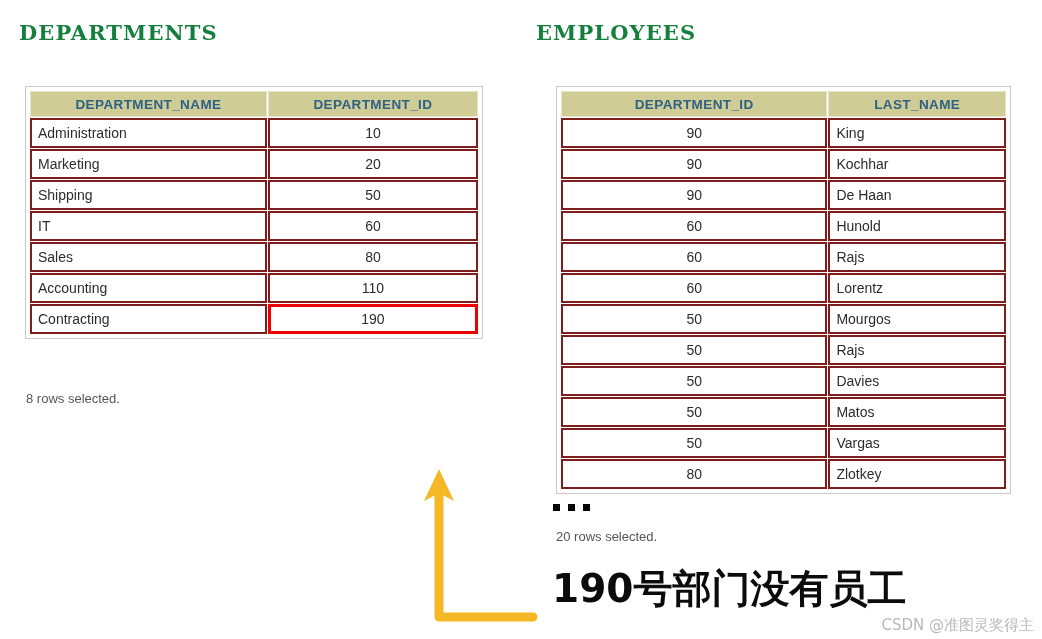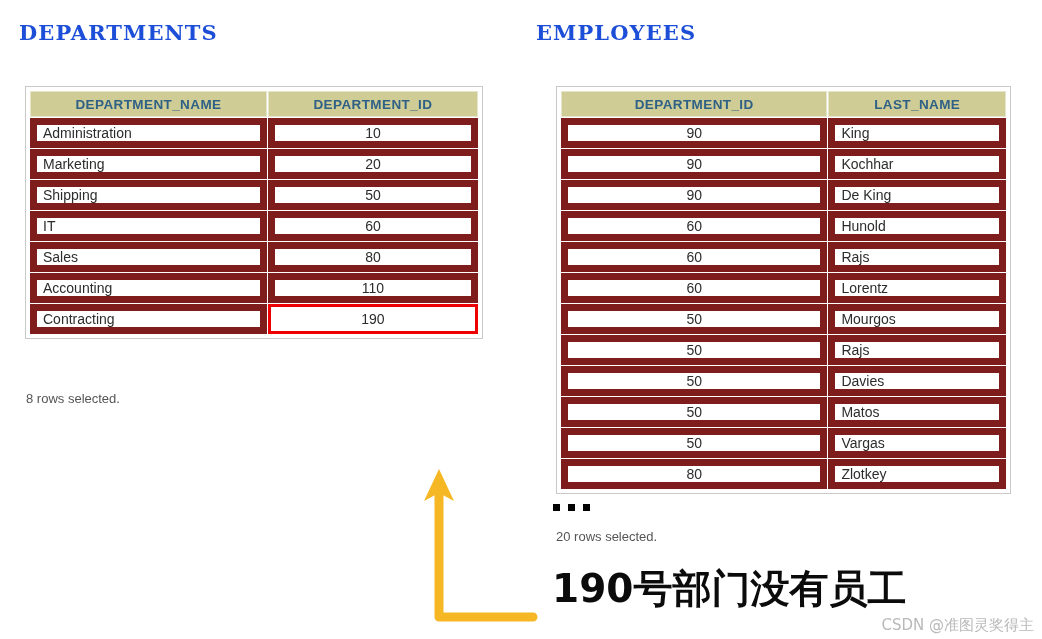--- a/index.html
+++ b/index.html
@@ -16,21 +16,21 @@
     font-family: "Liberation Sans", sans-serif;
   }
 
   
   .section-title {
     position: absolute;
     font-family: "DejaVu Serif", "Liberation Serif", serif;
     font-weight: bold;
     font-size: 21px;
     letter-spacing: 1.1px;
-    color: #1d4ed8;
+    color: #15803d;
     white-space: nowrap;
   }
   #dept-title { left: 19px; top: 20px; }
   #emp-title  { left: 536px; top: 20px; }
 
   
   .grid {
     position: absolute;
     box-sizing: border-box;
     background: #ffffff;
@@ -52,21 +52,21 @@
     letter-spacing: 0.4px;
     text-align: center;
     height: 26px;
     padding: 0 4px;
     border: 1px solid #e6e5cb;
     box-sizing: border-box;
     white-space: nowrap;
   }
   .grid td {
     background: #ffffff;
-    border: 7px solid #7f1d1d;
+    border: 2px solid #7f1d1d;
     box-sizing: border-box;
     height: 30px;
     padding: 0 6px;
     font-family: "Liberation Sans", sans-serif;
     font-size: 14px;
     color: #2c2c2c;
     white-space: nowrap;
     overflow: hidden;
   }
   .grid td.num { text-align: center; }
@@ -219,21 +219,21 @@
           <tr>
             <td class="num">90</td>
             <td class="txt">King</td>
           </tr>
           <tr>
             <td class="num">90</td>
             <td class="txt">Kochhar</td>
           </tr>
           <tr>
             <td class="num">90</td>
-            <td class="txt">De King</td>
+            <td class="txt">De Haan</td>
           </tr>
           <tr>
             <td class="num">60</td>
             <td class="txt">Hunold</td>
           </tr>
           <tr>
             <td class="num">60</td>
             <td class="txt">Rajs</td>
           </tr>
           <tr>

